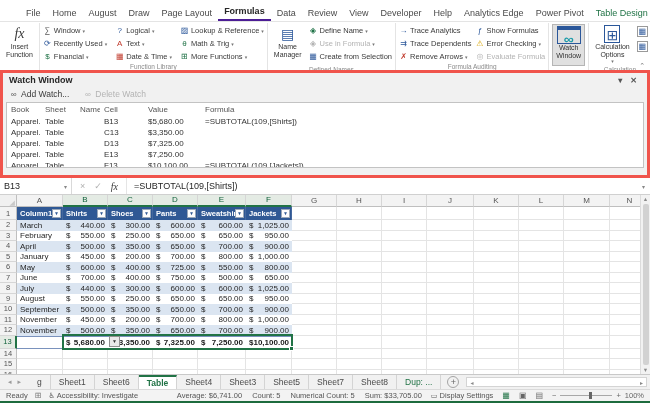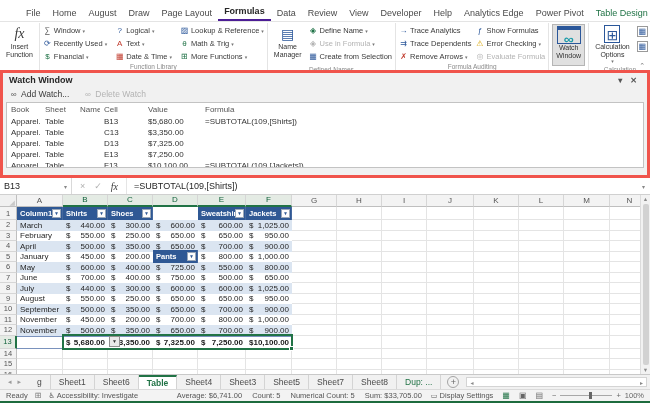--- a/index.html
+++ b/index.html
@@ -383,21 +383,21 @@
           <span class="filterbtn">▾</span>
         </div>
         <div class="g-cell g-th" style="width: 45px; flex: 0 0 45px;">
           <span class="thlabel">Shirts</span>
           <span class="filterbtn">▾</span>
         </div>
         <div class="g-cell g-th" style="width: 45px; flex: 0 0 45px;">
           <span class="thlabel">Shoes</span>
           <span class="filterbtn">▾</span>
         </div>
-        <div class="g-cell g-th" style="width: 45px; flex: 0 0 45px; margin-top: 43px;">
+        <div class="g-cell g-th" style="width: 45px; flex: 0 0 45px;">
           <span class="thlabel">Pants</span>
           <span class="filterbtn">▾</span>
         </div>
         <div class="g-cell g-th" style="width: 48px; flex: 0 0 48px;">
           <span class="thlabel">Sweatshirts</span>
           <span class="filterbtn">▾</span>
         </div>
         <div class="g-cell g-th" style="width: 46px; flex: 0 0 46px;">
           <span class="thlabel">Jackets</span>
           <span class="filterbtn">▾</span>

